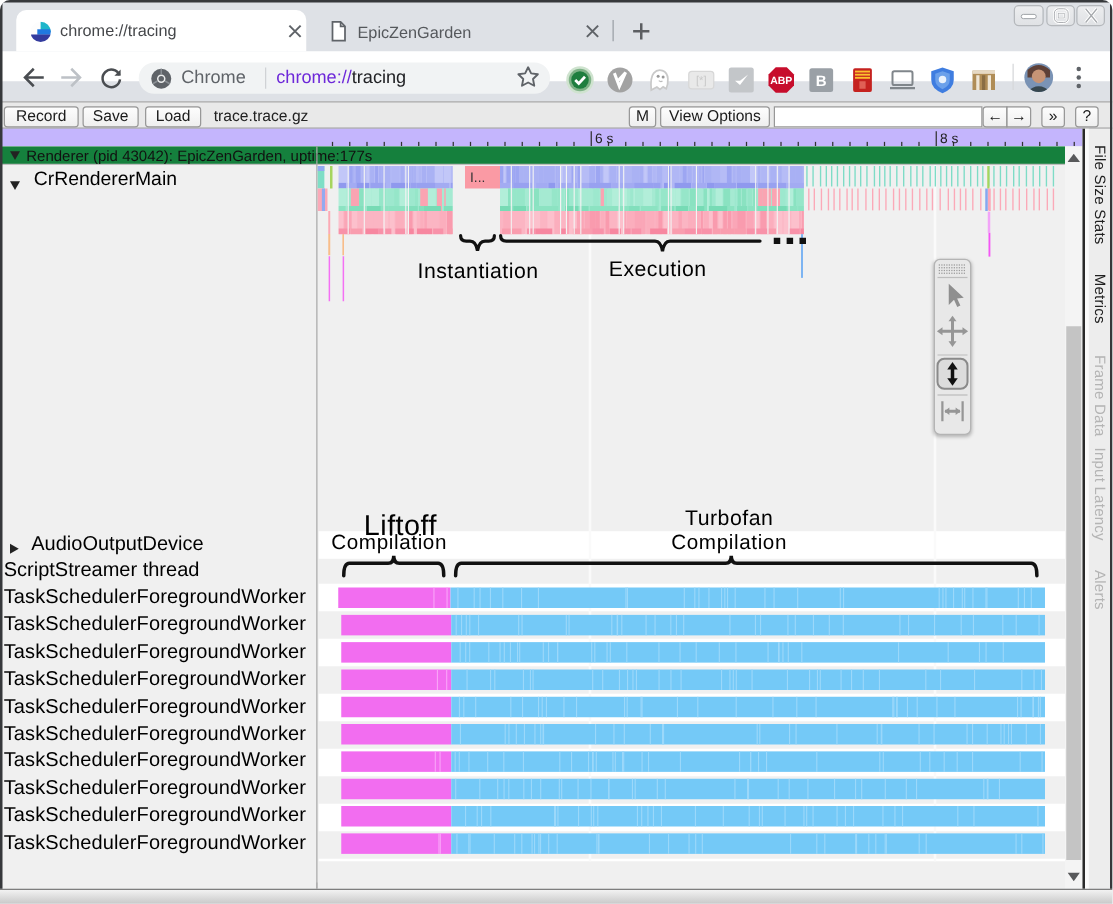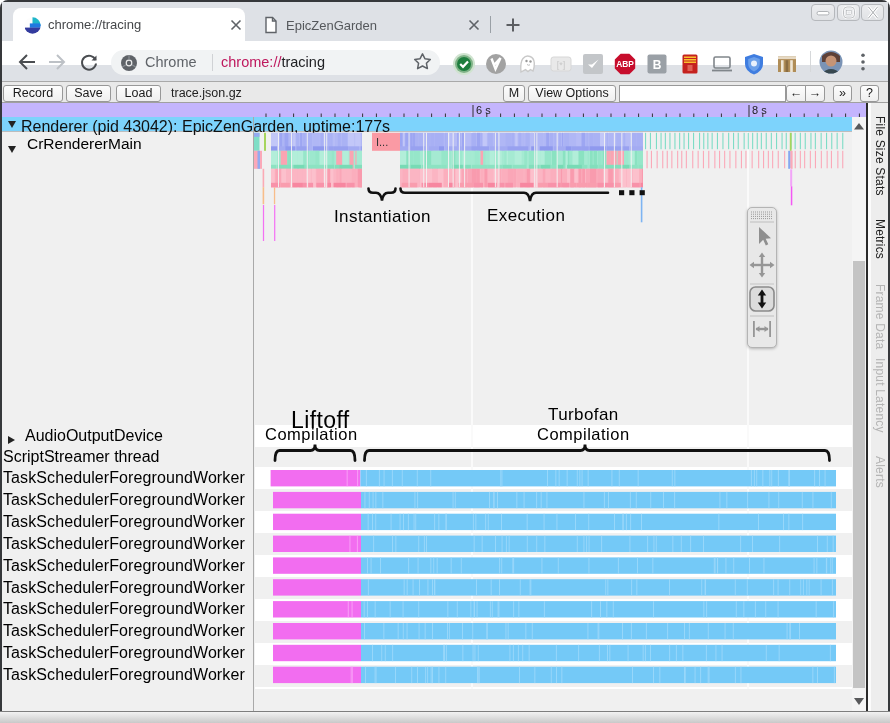--- a/index.html
+++ b/index.html
@@ -17,21 +17,21 @@
 #omnibox { position:absolute; left:111px; top:9px; width:329px; height:25px; background:#f1f3f4; border-radius:13px; }
 
 #ttb { position:absolute; left:0; top:81px; width:890px; height:22px; background:#e9e9e9; border-top:1px solid #a9a9a9; border-bottom:1px solid #a0a0a0; }
 .tbtn { position:absolute; top:3px; height:17px; border:1px solid #989898; border-radius:3px; background:linear-gradient(#fdfdfd,#efefef); font-size:12.5px; color:#1a1a1a; text-align:center; line-height:15px; }
 
 #ruler { position:absolute; left:0; top:103px; width:866px; height:14px; background:#c4b5fd; }
 
 #content { position:absolute; left:0; top:117px; width:852px; height:594px; background:#f0f0f0; overflow:hidden; }
 .gridline { position:absolute; top:15px; width:2px; height:557px; background:#fafafa; }
 .wrow { position:absolute; left:255px; width:597px; height:22px; background:#fff; }
-#rendhdr { position:absolute; left:0; top:0; width:852px; height:15px; background:#7dd3fc; border-bottom:1px solid #bdbdbd; font-size:16px; color:#111; }
+#rendhdr { position:absolute; left:0; top:0; width:852px; height:15px; background:#15803d; border-bottom:1px solid #bdbdbd; font-size:12px; color:#111; }
 #svchdr { position:absolute; left:0; top:572px; width:852px; height:17px; background:#dadada; border-top:1px solid #a6a6a6; border-bottom:1px solid #a6a6a6; font-size:11.5px; color:#111; }
 .lbl { position:absolute; color:#000; white-space:nowrap; }
 .tri-d { display:inline-block; width:0; height:0; border-left:4.5px solid transparent; border-right:4.5px solid transparent; border-top:7px solid #222; }
 .tri-r { display:inline-block; width:0; height:0; border-top:4.5px solid transparent; border-bottom:4.5px solid transparent; border-left:7px solid #222; }
 #leftdiv { position:absolute; left:253px; top:0px; width:1px; height:594px; background:#a9a9a9; }
 
 #vsb { position:absolute; left:852px; top:117px; width:14px; height:594px; background:#f4f4f4; }
 #vsb .thumb { position:absolute; left:1px; top:144px; width:12px; height:427px; background:#c4c4c4; }
 
 #sidebar { position:absolute; left:866px; top:103px; width:24px; height:608px; background:#ededed; border-left:2px solid #2a2a2a; }
@@ -103,21 +103,21 @@
       </svg>
     <div id="omnibox">
       <svg class="abs" style="left:9px;top:3.5px" width="18" height="18" viewBox="0 0 18 18">
         <circle cx="9" cy="9" r="8" fill="#5f6368"></circle>
         <circle cx="9" cy="9" r="3.4" fill="#eceded"></circle>
         <circle cx="9" cy="9" r="2.2" fill="#5f6368"></circle>
         <path d="M9 1 L9 5.6 M2.2 13 L6 10.8 M15.8 13 L12 10.8" stroke="#8a8f94" stroke-width="1.2"></path>
       </svg>
       <div class="abs" style="left:34px;top:3.5px;font-size:14.5px;color:#5f6368">Chrome</div>
       <div class="abs" style="left:101px;top:4px;width:1px;height:17px;background:#d0d2d5"></div>
-      <div class="abs" style="left:110px;top:3.5px;font-size:14.5px"><span style="color:#be185d">chrome://</span><span style="color:#202124">tracing</span></div>
+      <div class="abs" style="left:110px;top:3.5px;font-size:14.5px"><span style="color:#6d28d9">chrome://</span><span style="color:#202124">tracing</span></div>
     </div>
     <svg class="abs" style="left:413px;top:11px" width="19" height="19" viewBox="0 0 19 19">
         <path d="M9.5 1.8 L11.9 6.7 L17.3 7.4 L13.4 11.2 L14.4 16.6 L9.5 14 L4.6 16.6 L5.6 11.2 L1.7 7.4 L7.1 6.7 Z" fill="none" stroke="#5f6368" stroke-width="1.5" stroke-linejoin="round"></path>
       </svg>
     <svg class="abs" style="left:452px;top:11px" width="24" height="24" viewBox="0 0 24 24">
         <circle cx="12" cy="12" r="11" fill="#cfe3cf"></circle>
         <circle cx="12" cy="12" r="9" fill="#7fb287"></circle>
         <circle cx="12" cy="12" r="7" fill="#1e7e3e"></circle>
         <path d="M8.2 12 L11 14.8 L16 9.4" stroke="#fff" stroke-width="2.2" fill="none"></path>
       </svg>
@@ -186,21 +186,21 @@
         <circle cx="10" cy="3.2" r="1.8" fill="#5f6368"></circle>
         <circle cx="10" cy="10" r="1.8" fill="#5f6368"></circle>
         <circle cx="10" cy="16.8" r="1.8" fill="#5f6368"></circle>
       </svg>
   </div>
 
   <div id="ttb">
     <div class="tbtn" style="left:3px;width:60px">Record</div>
     <div class="tbtn" style="left:66px;width:45px">Save</div>
     <div class="tbtn" style="left:116px;width:45px">Load</div>
-    <div class="abs" style="left:171px;top:4px;font-size:12.5px;color:#222">trace.json.gz</div>
+    <div class="abs" style="left:171px;top:4px;font-size:12.5px;color:#222">trace.trace.gz</div>
     <div class="tbtn" style="left:503px;width:22px">M</div>
     <div class="tbtn" style="left:528px;width:88px">View Options</div>
     <div class="abs" style="left:619px;top:3px;width:167px;height:17px;border:1px solid #989898;background:#fff"></div>
     <div class="tbtn" style="left:786px;width:20px;border-radius:3px 0 0 3px">←</div>
     <div class="tbtn" style="left:805px;width:20px;border-radius:0 3px 3px 0">→</div>
     <div class="tbtn" style="left:833px;width:19px">»</div>
     <div class="tbtn" style="left:860px;width:19px">?</div>
   </div>
 
   <div id="ruler">

